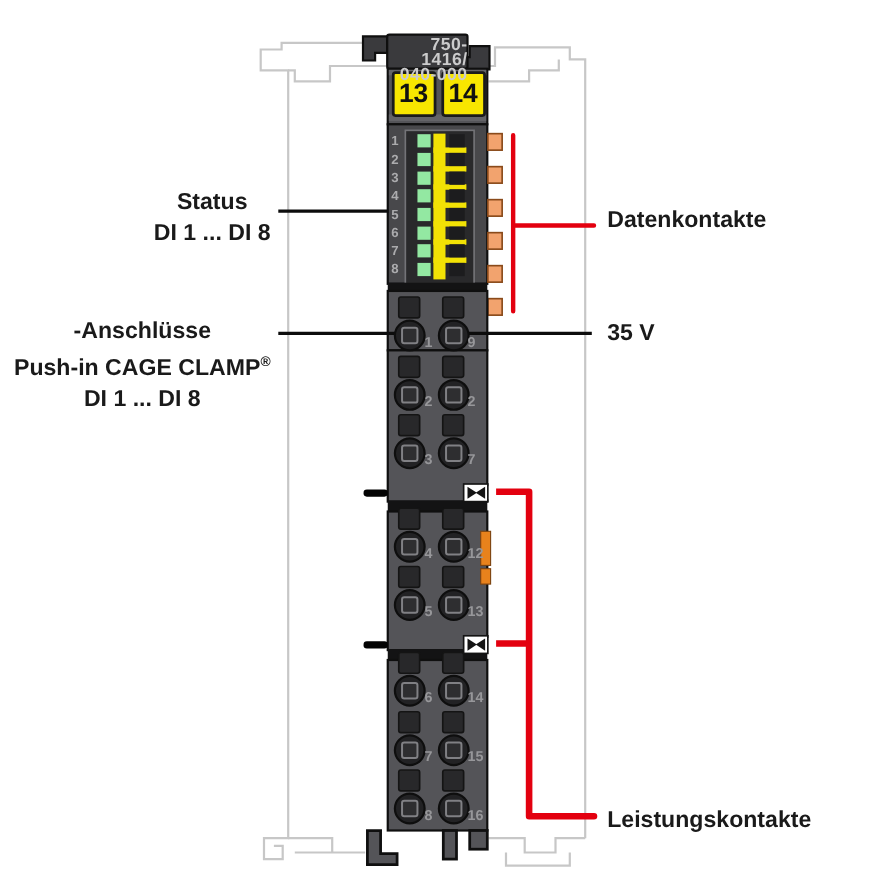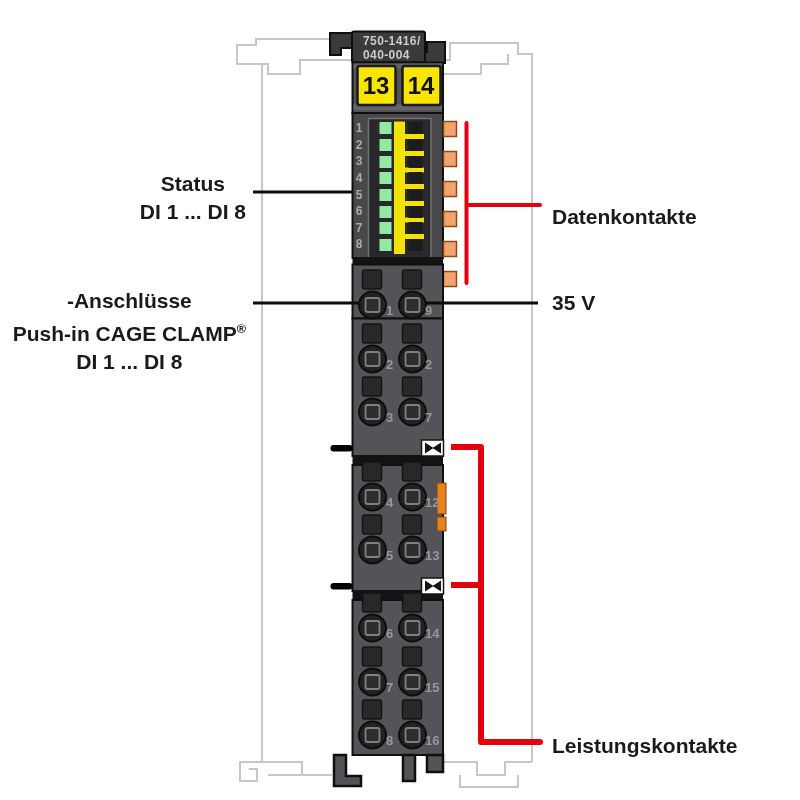--- a/index.html
+++ b/index.html
@@ -15,22 +15,22 @@
   .f-green{fill:var(--c-green,#93e8a2);}
   .f-ledyellow{fill:var(--c-led_yellow,#f2e205);}
   .f-oc{fill:var(--c-orange_contact,#f2a36e);}
   .f-ol{fill:var(--c-orange_latch,#e8821c);}
   .f-body{fill:var(--c-body,#545458);}
   .f-dark{fill:#29292b;}
   .lbl{position:absolute;font-weight:700;color:#1a1a1a;white-space:nowrap;}
   .lbl.big{font-size:21px;line-height:28px;}
   .right-align{text-align:center;}
   .mod-code{
-    position:absolute;left:351px;top:34px;width:74px;text-align:left;
-    font-size:12px;line-height:14px;font-weight:700;color:#cbcbcc;letter-spacing:0.4px;margin-left:12px;
+    position:absolute;left:351px;top:34px;width:74px;text-align:right;
+    font-size:16px;line-height:14px;font-weight:700;color:#cbcbcc;letter-spacing:0.4px;
   }
   .mark-num{
     position:absolute;width:38px;height:39px;line-height:39px;text-align:center;
     font-size:24px;font-weight:700;color:#111;
   }
   #led-nums{
     position:absolute;left:351px;top:120px;width:16px;height:133px;
     display:flex;flex-direction:column;
   }
   #led-nums span{
@@ -202,21 +202,21 @@
     <polygon points="425,580.5 425,591.5 433.5,586" fill="#141414"></polygon>
     <polygon points="441,580.5 441,591.5 432.5,586" fill="#141414"></polygon>
   </g>
 
   <rect x="437" y="483" width="9" height="31" class="f-ol" stroke="#7a4210" stroke-width="1"></rect>
   <rect x="437" y="517" width="9" height="14" class="f-ol" stroke="#7a4210" stroke-width="1"></rect>
 </svg>
 
 <div class="mod-code">
   <div>750-1416/</div>
-  <div>040-004</div>
+  <div>040-000</div>
 </div>
 
 <div class="mark-num" style="left:357px;top:66px;">13</div>
 <div class="mark-num" style="left:402px;top:66px;">14</div>
 
 <div id="led-nums">
   <span>1</span>
   <span>2</span>
   <span>3</span>
   <span>4</span>
@@ -247,17 +247,17 @@
   <div>Status</div>
   <div>DI 1 ... DI 8</div>
 </div>
 
 <div class="lbl big right-align" style="right:554px;top:287px;">
   <div>-Anschlüsse</div>
   <div><span>Push-in CAGE CLAMP</span><sup>®</sup></div>
   <div>DI 1 ... DI 8</div>
 </div>
 
-<div class="lbl big" style="left:552px;top:203px;">Datenkontakte</div>
+<div class="lbl big" style="left:552px;top:186px;">Datenkontakte</div>
 <div class="lbl big" style="left:552px;top:289px;">35 V</div>
 <div class="lbl big" style="left:552px;top:732px;">Leistungskontakte</div>
 
 </div>
 
 </body></html>

